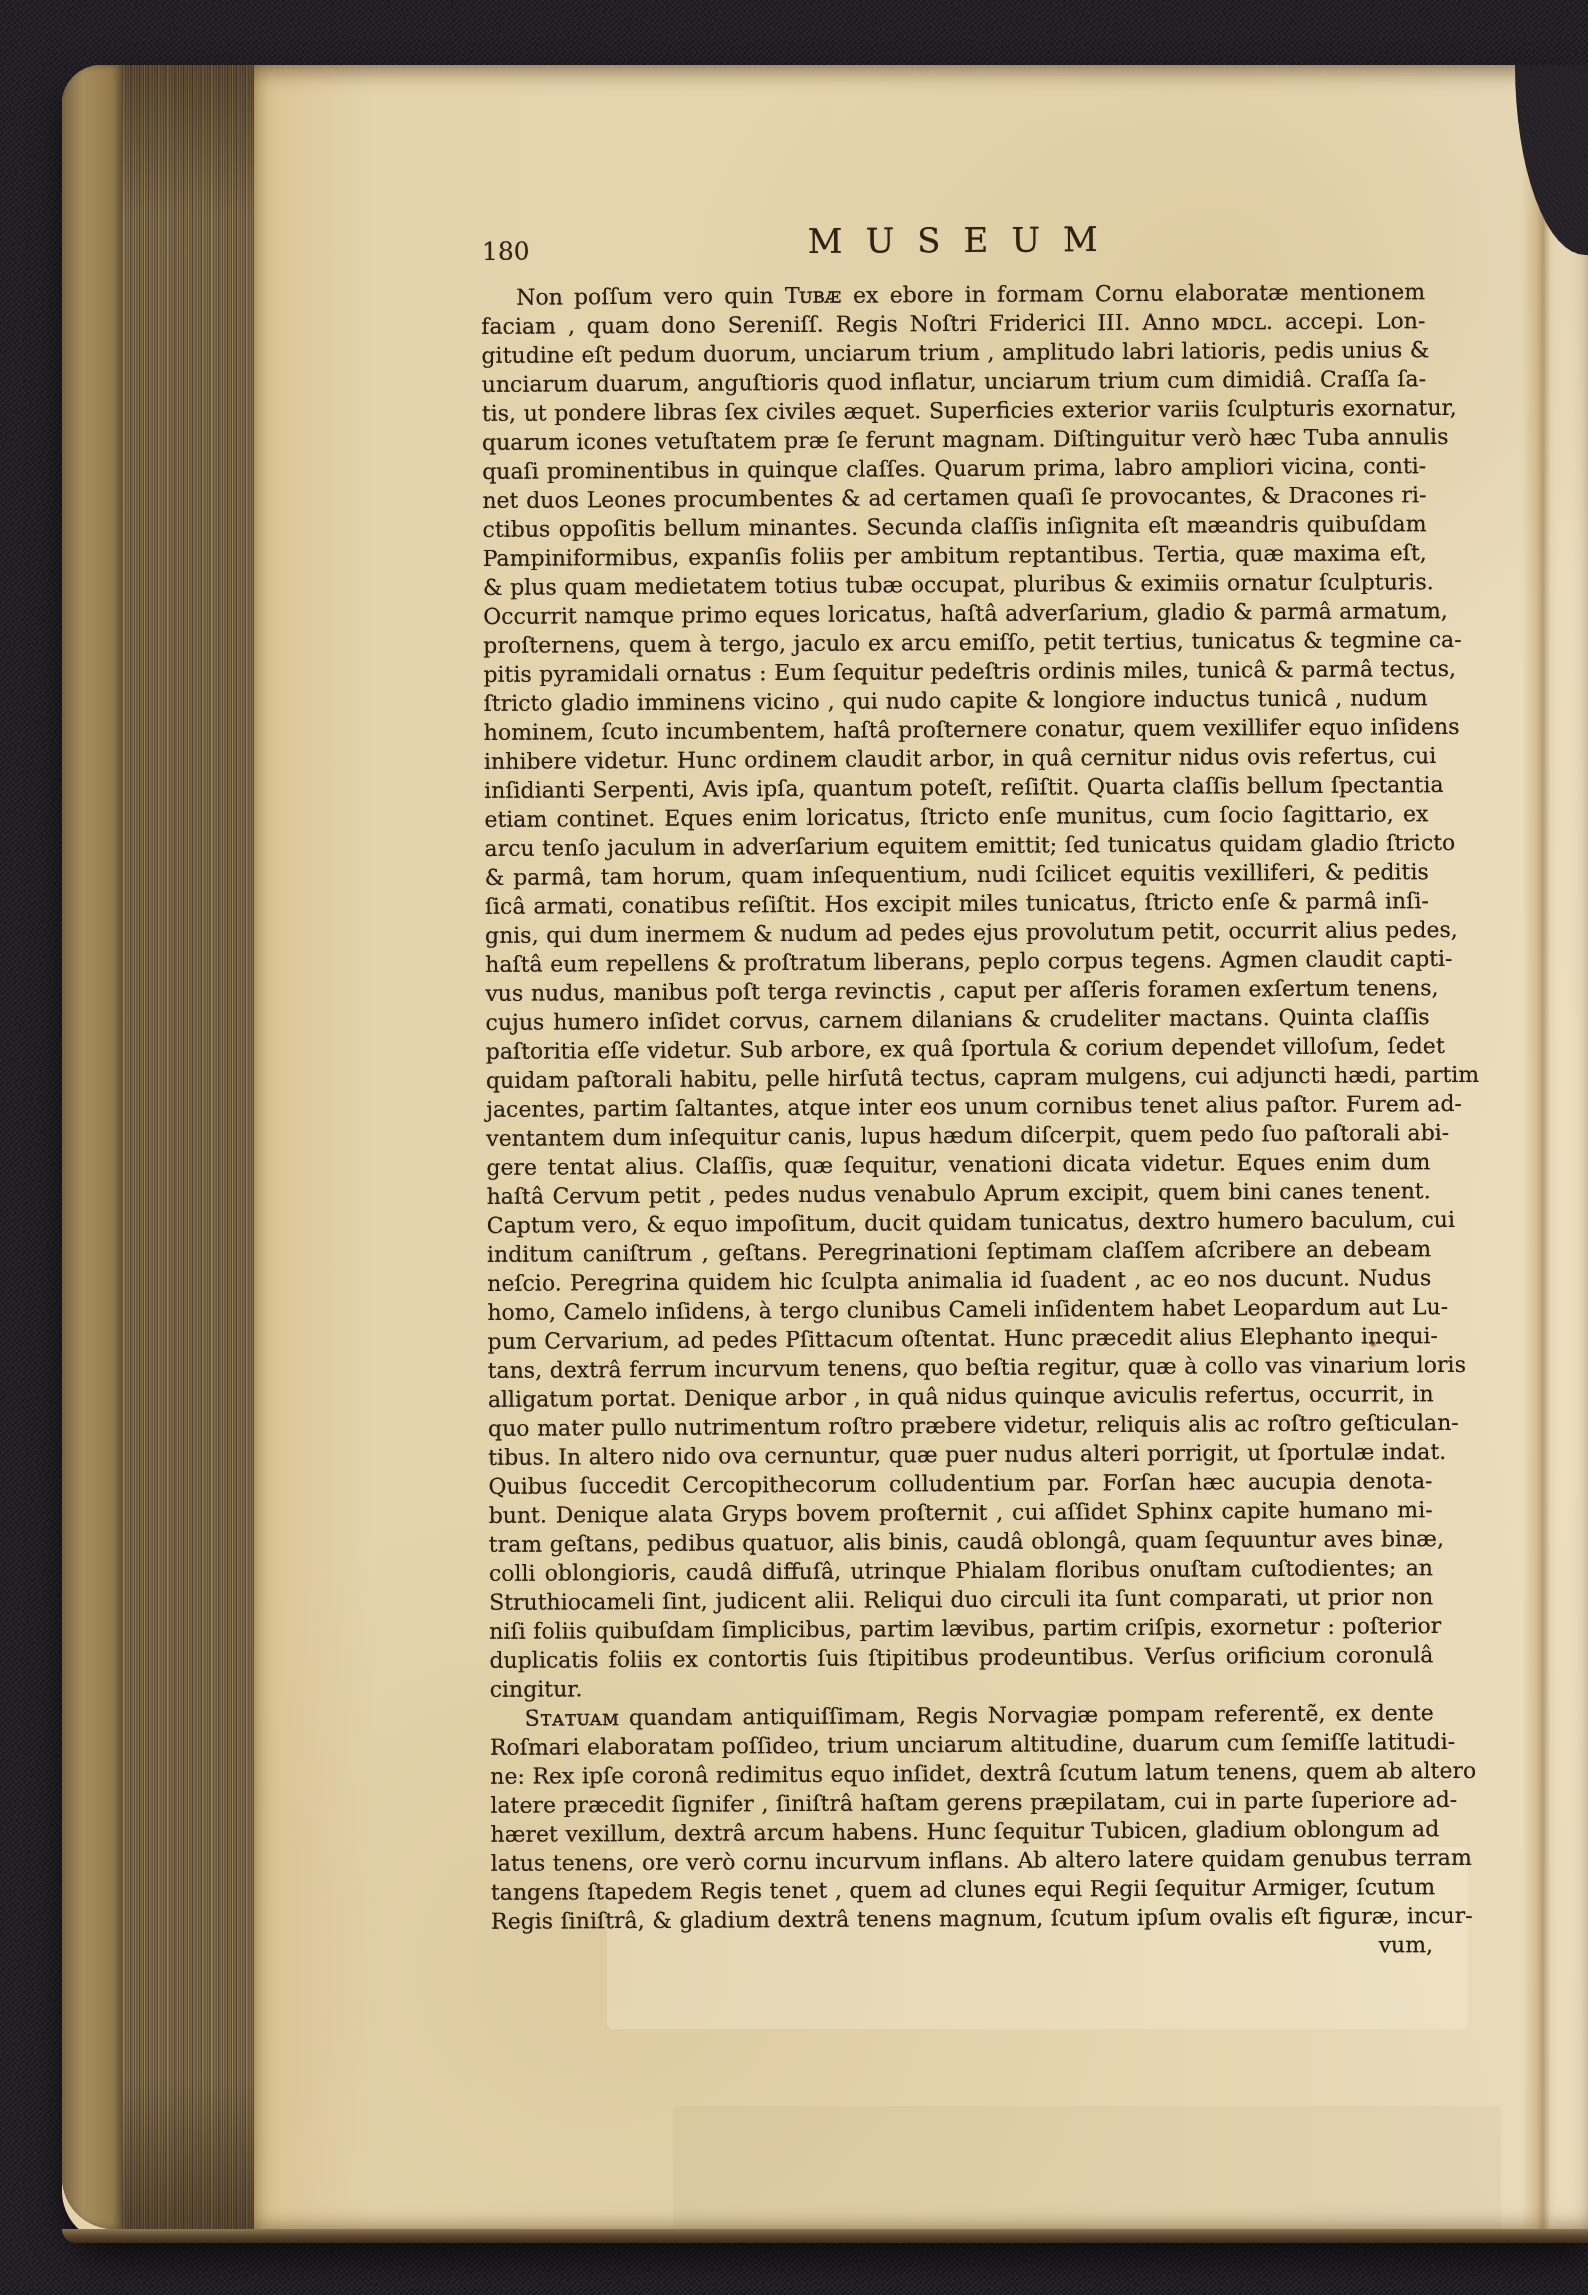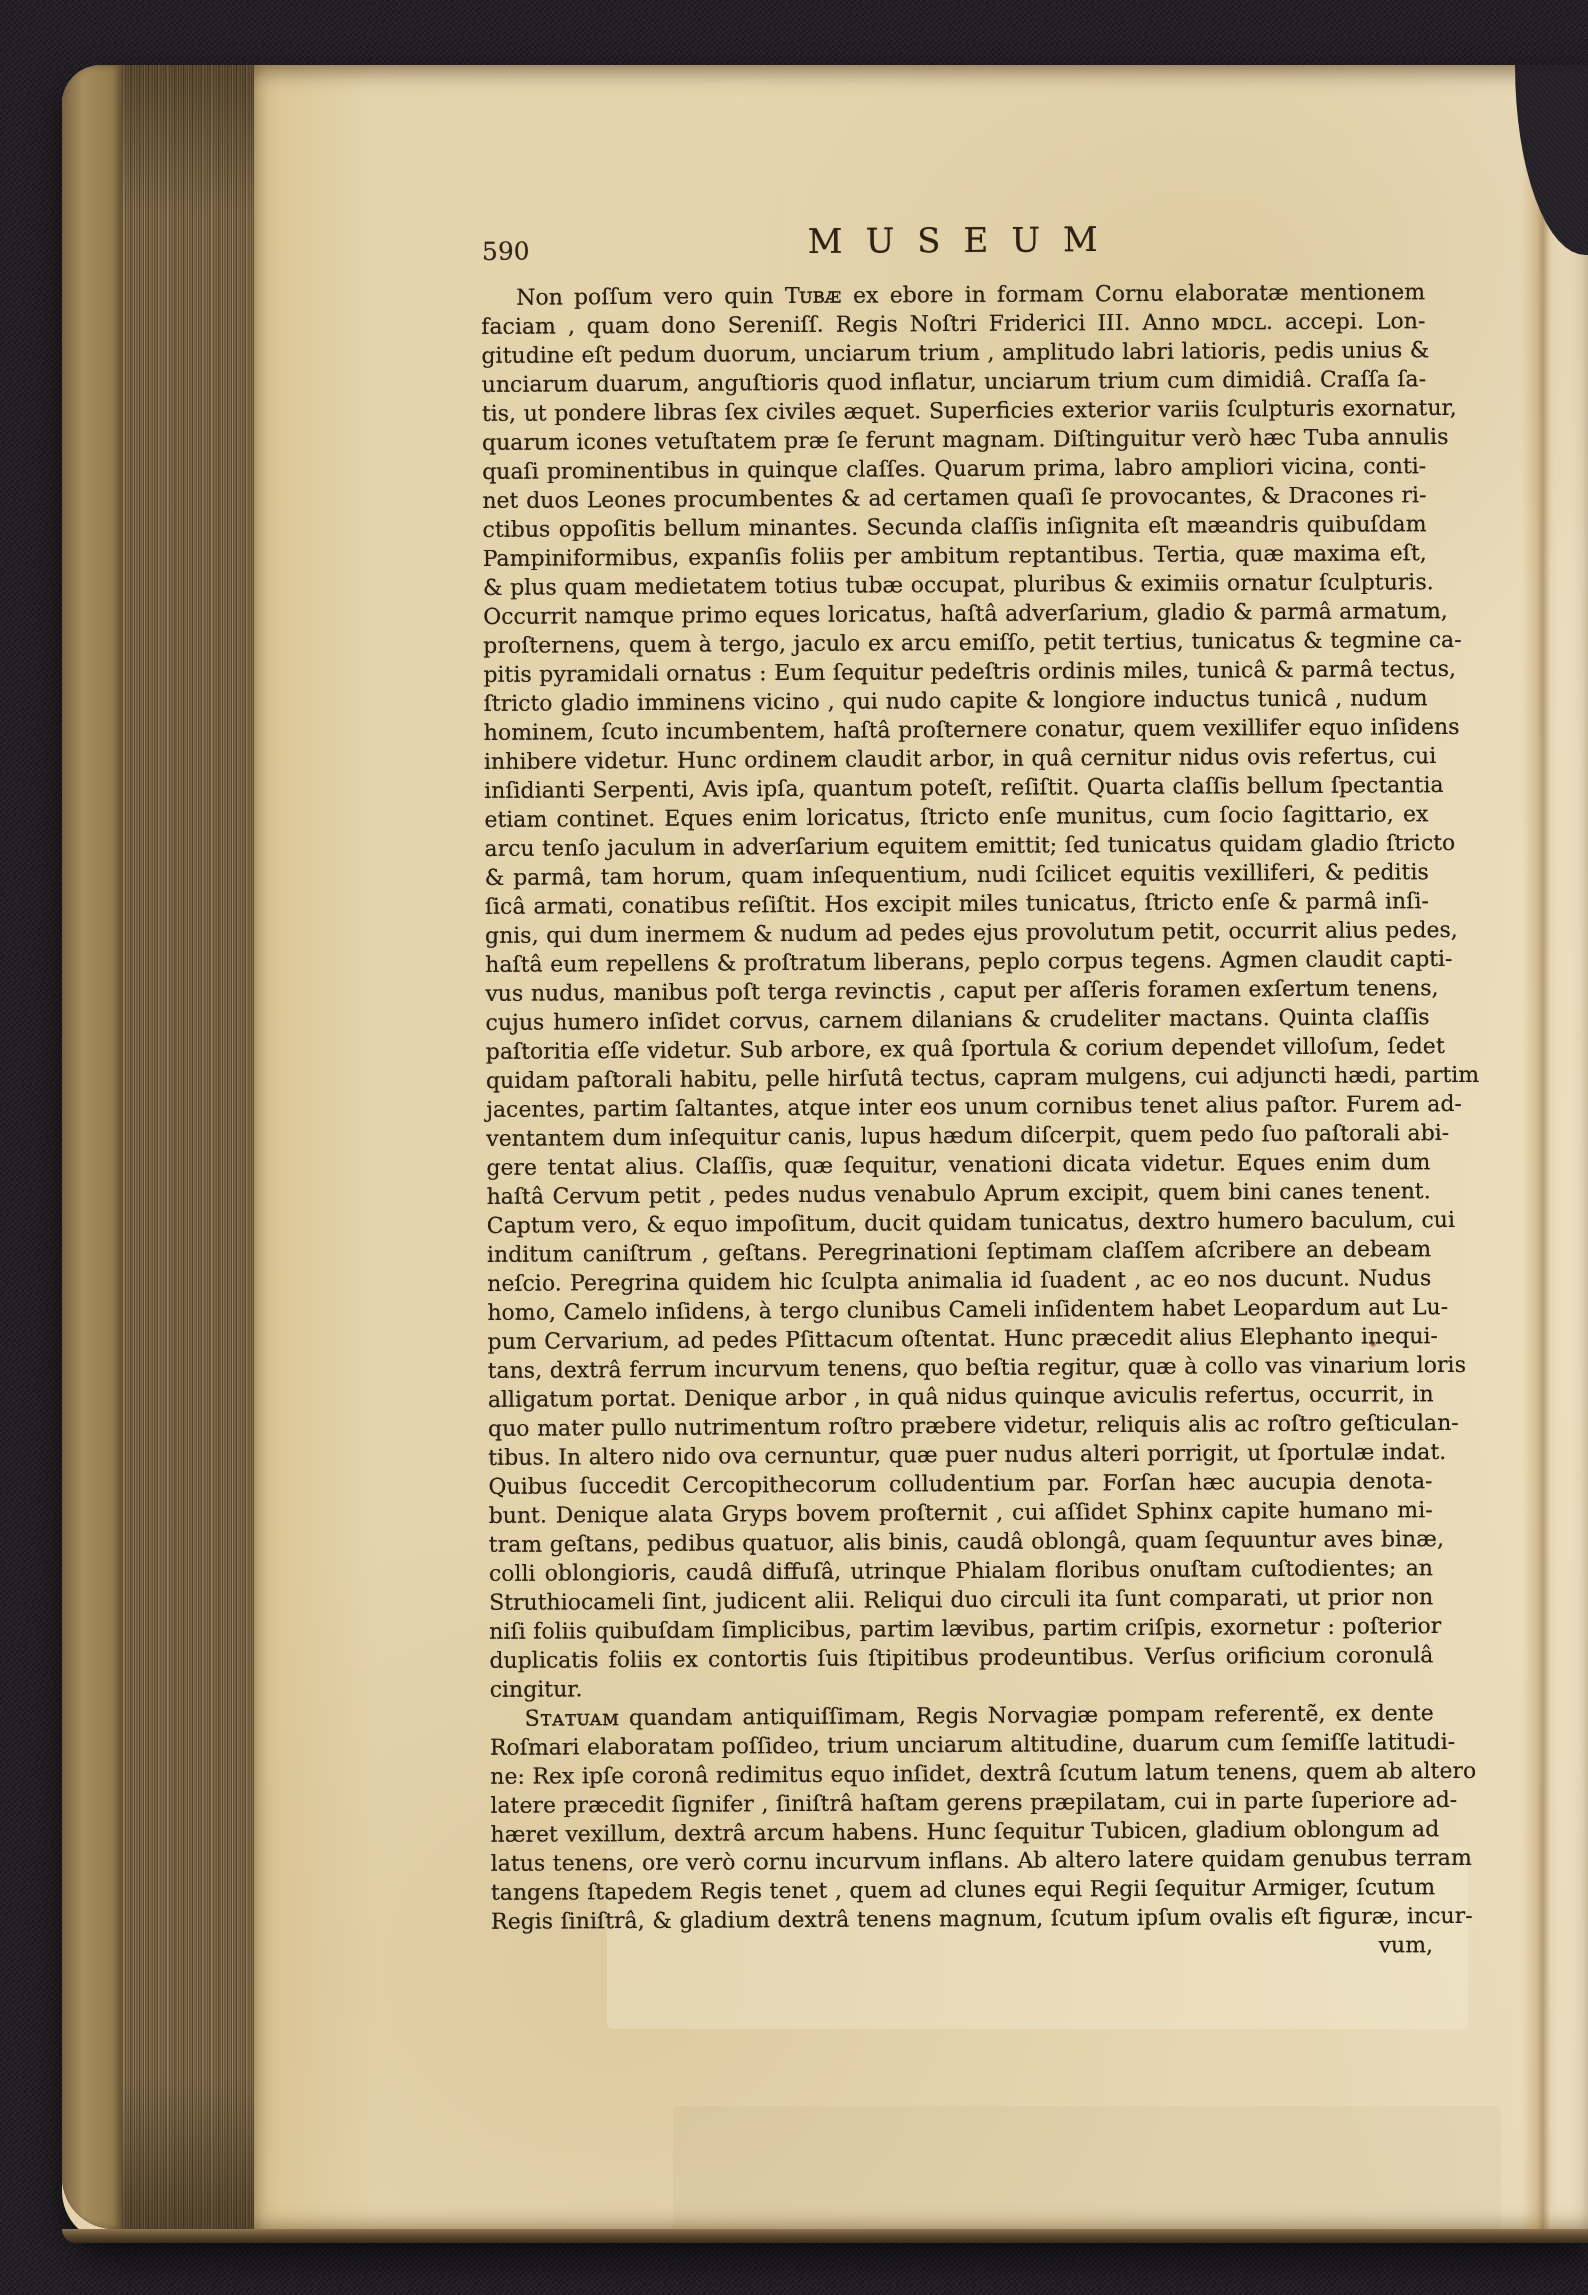--- a/index.html
+++ b/index.html
@@ -120,21 +120,21 @@
 
       <div class="stain stain-2"></div>
       <div class="stain stain-3"></div>
       <div class="stain stain-4"></div>
       <div class="gutter"></div>
       <div class="corner-notch"></div>
     </div>
 
     <div class="text-block">
       <div class="header">
-        <span class="pagenum">590</span>
+        <span class="pagenum">180</span>
         <span class="title">MUSEUM</span>
       </div>
       <div class="para">
           <div class="text-line first">Non poſſum vero quin Tᴜʙᴁ ex ebore in formam Cornu elaboratæ mentionem</div>
           <div class="text-line">faciam ,  quam dono Sereniſſ. Regis Noſtri Friderici III.  Anno ᴍᴅᴄʟ.  accepi.  Lon-</div>
           <div class="text-line">gitudine eſt pedum duorum, unciarum trium , amplitudo labri latioris, pedis unius &amp;</div>
           <div class="text-line">unciarum duarum, anguſtioris quod inflatur, unciarum trium cum dimidiâ.  Craſſa ſa-</div>
           <div class="text-line">tis, ut pondere libras ſex civiles æquet.  Superficies exterior variis ſculpturis exornatur,</div>
           <div class="text-line">quarum icones vetuſtatem præ ſe ferunt magnam.  Diſtinguitur verò hæc Tuba annulis</div>
           <div class="text-line">quaſi prominentibus in quinque claſſes.  Quarum prima, labro ampliori vicina, conti-</div>

